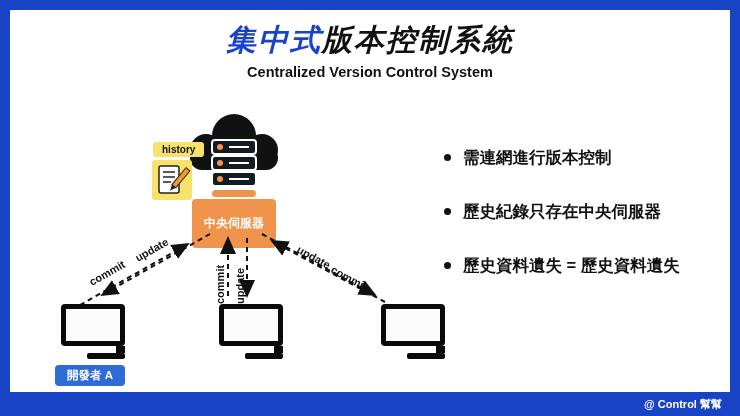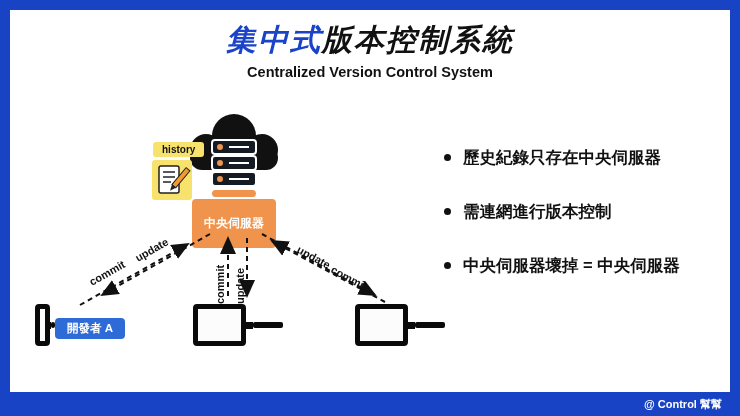--- a/index.html
+++ b/index.html
@@ -56,21 +56,21 @@
   .arrow-line { stroke:#111; stroke-width:2; stroke-dasharray:5 4; fill:none; }
   .arrow-label { font-size:11px; font-weight:600; fill:#111; font-family:"Liberation Sans",sans-serif; }
 
   
   .bullets { position:absolute; left:444px; top:146px; width:280px; list-style:none; }
   .bullets li { display:flex; gap:12px; margin-bottom:32px; }
   .bullet-dot { width:7px; height:7px; border-radius:50%; background:#111; margin-top:8px; flex:none; }
   .bullet-text { font-size:16.5px; font-weight:700; color:#111; line-height:22px; }
 
   
-  .dev { position:absolute; top:304px; width:90px; display:flex; align-items:center; }
+  .dev { position:absolute; top:304px; width:90px; display:flex; flex-direction:column; align-items:flex-end; }
   .dev-a { left:35px; } .dev-b { left:193px; } .dev-c { left:355px; }
   .screen { width:64px; height:42px; border:5px solid #0a0a0a; border-radius:4px; background:#fcfcfc; }
   .stand { width:9px; height:7px; background:#0a0a0a; }
   .base { width:38px; height:6px; background:#0a0a0a; border-radius:2px; }
   .dev-badge {
     margin-top:6px; background:var(--dev-badge-blue, #2f6bd7); color:#fff;
     font-size:11.5px; font-weight:700; padding:3px 12px; border-radius:4px;
     white-space:nowrap;
   }
 
@@ -147,29 +147,29 @@
 
     <line class="arrow-line" x1="262" y1="234" x2="375" y2="295" marker-end="url(#ah)"></line>
     <line class="arrow-line" x1="385" y1="302" x2="272" y2="241" marker-end="url(#ah)"></line>
     <text class="arrow-label" x="296" y="252" transform="rotate(28.5 296 252)">update</text>
     <text class="arrow-label" x="330" y="272" transform="rotate(28.5 330 272)">commit</text>
   </svg>
 
   <ul class="bullets">
     <li>
       <span class="bullet-dot"></span>
+      <span class="bullet-text">需連網進行版本控制</span>
+    </li>
+    <li>
+      <span class="bullet-dot"></span>
       <span class="bullet-text">歷史紀錄只存在中央伺服器</span>
     </li>
     <li>
       <span class="bullet-dot"></span>
-      <span class="bullet-text">需連網進行版本控制</span>
-    </li>
-    <li>
-      <span class="bullet-dot"></span>
-      <span class="bullet-text">中央伺服器壞掉 = 中央伺服器</span>
+      <span class="bullet-text">歷史資料遺失 = 歷史資料遺失</span>
     </li>
   </ul>
 
   <div class="dev dev-a">
     <div class="screen"></div>
     <div class="stand"></div>
     <div class="base"></div>
     <div class="dev-badge">開發者 A</div>
   </div>
   <div class="dev dev-b">

